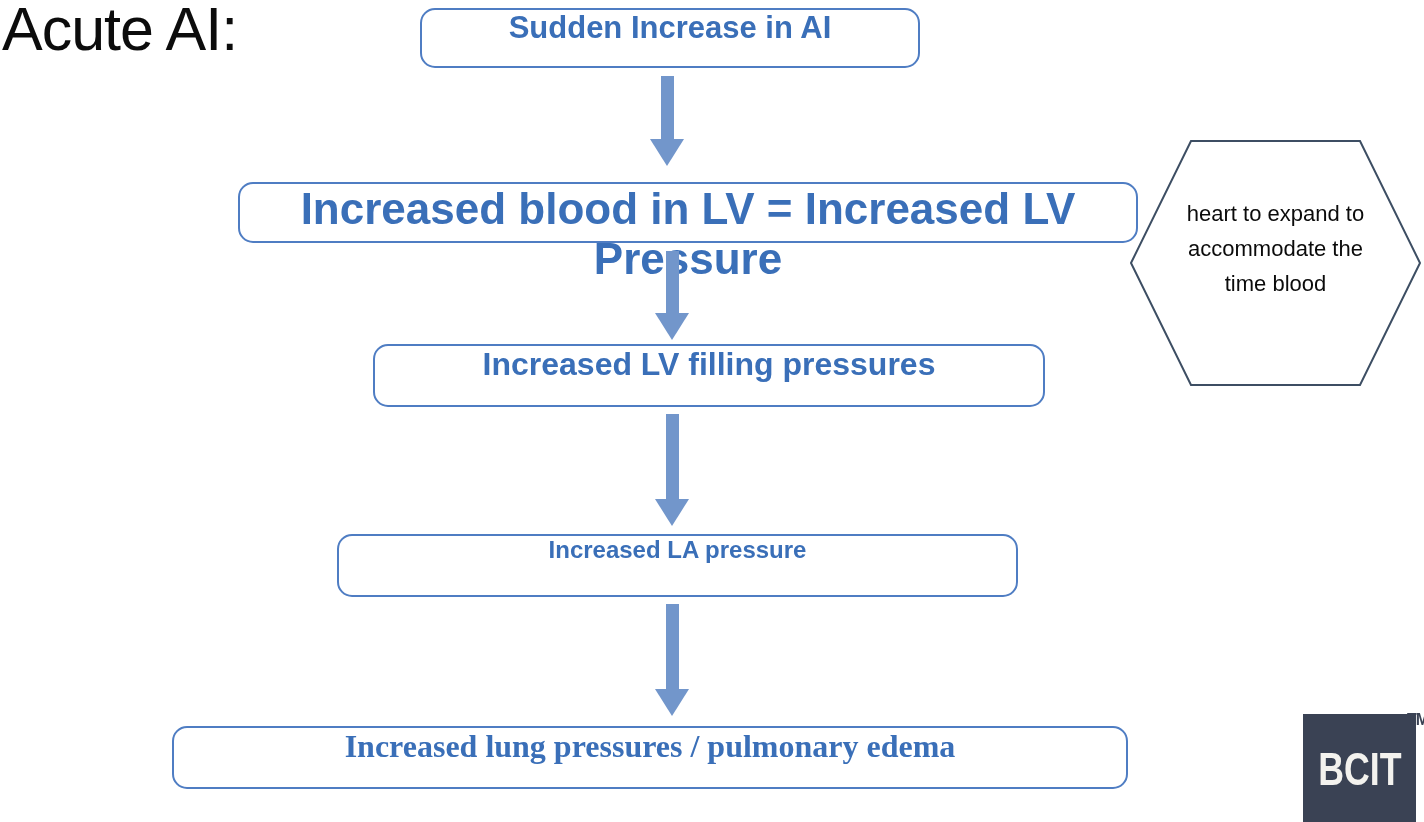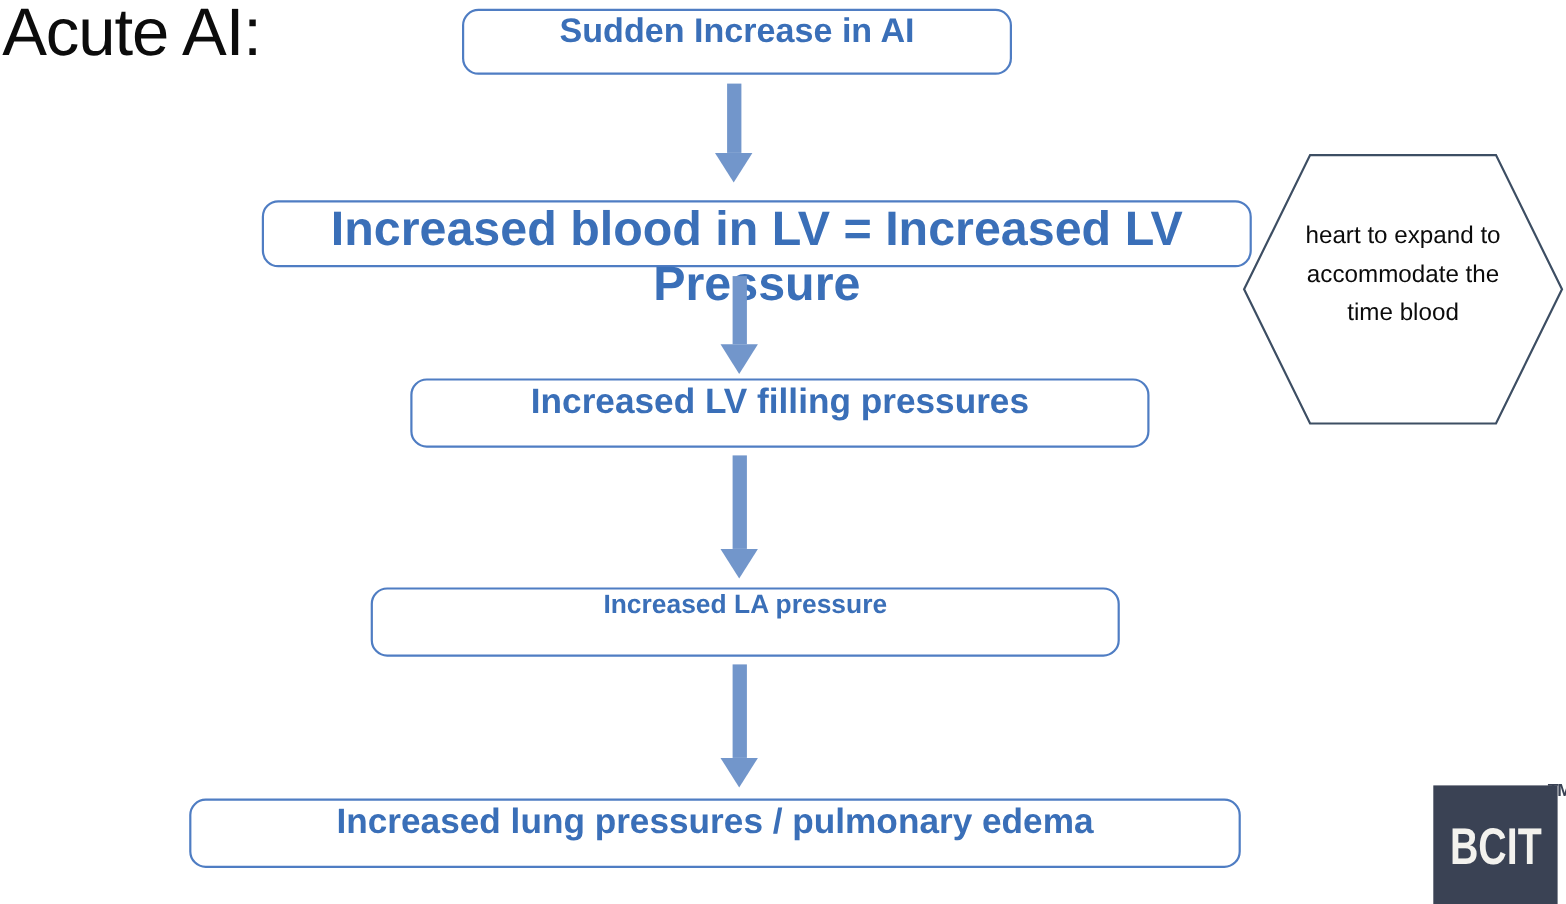--- a/index.html
+++ b/index.html
@@ -22,21 +22,21 @@
     border-radius:15px;
     background:#ffffff;
     display:flex;align-items:flex-start;justify-content:center;
     color:#3a6fb8;font-weight:bold;
     text-align:center;
   }
   .box-1{left:420px;top:8px;width:500px;height:60px;font-size:31px;}
   .box-2{left:238px;top:182px;width:900px;height:61px;font-size:44px;}
   .box-3{left:342px;top:344px;width:672px;height:63px;font-size:32px;margin-left:31px;}
   .box-4{left:337px;top:534px;width:681px;height:63px;font-size:24px;}
-  .box-5{left:172px;top:726px;width:956px;height:63px;font-size:32px;}
+  .box-5{left:172px;top:726px;width:956px;height:63px;font-size:32px;font-family:Liberation Serif, serif;}
   .flow-arrow{
     position:absolute;width:34px;
     display:flex;flex-direction:column;align-items:center;
   }
   .flow-arrow .shaft{
     width:13px;flex:1 1 auto;background:#7296cb;
   }
   .flow-arrow .head{
     width:0;height:0;flex:0 0 auto;
     border-left:17px solid transparent;

